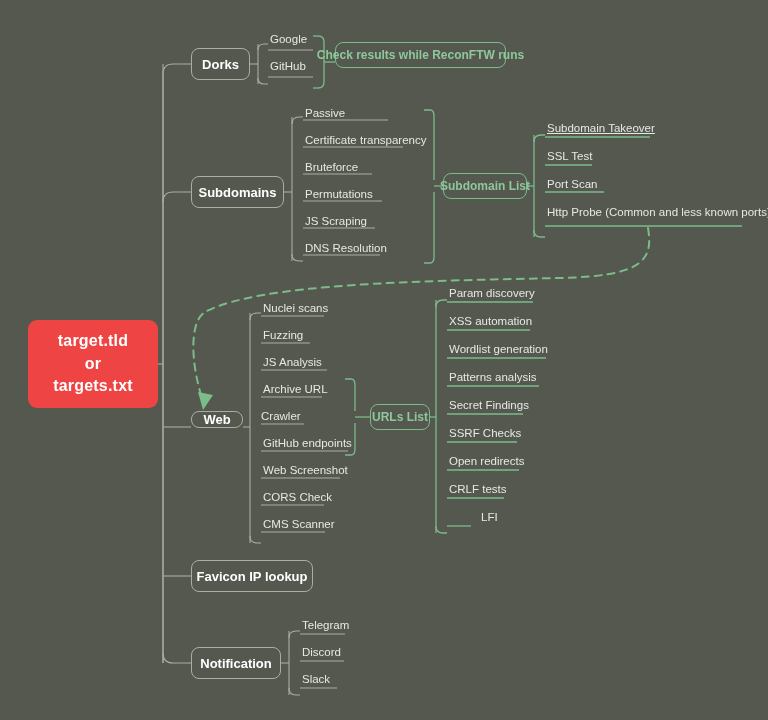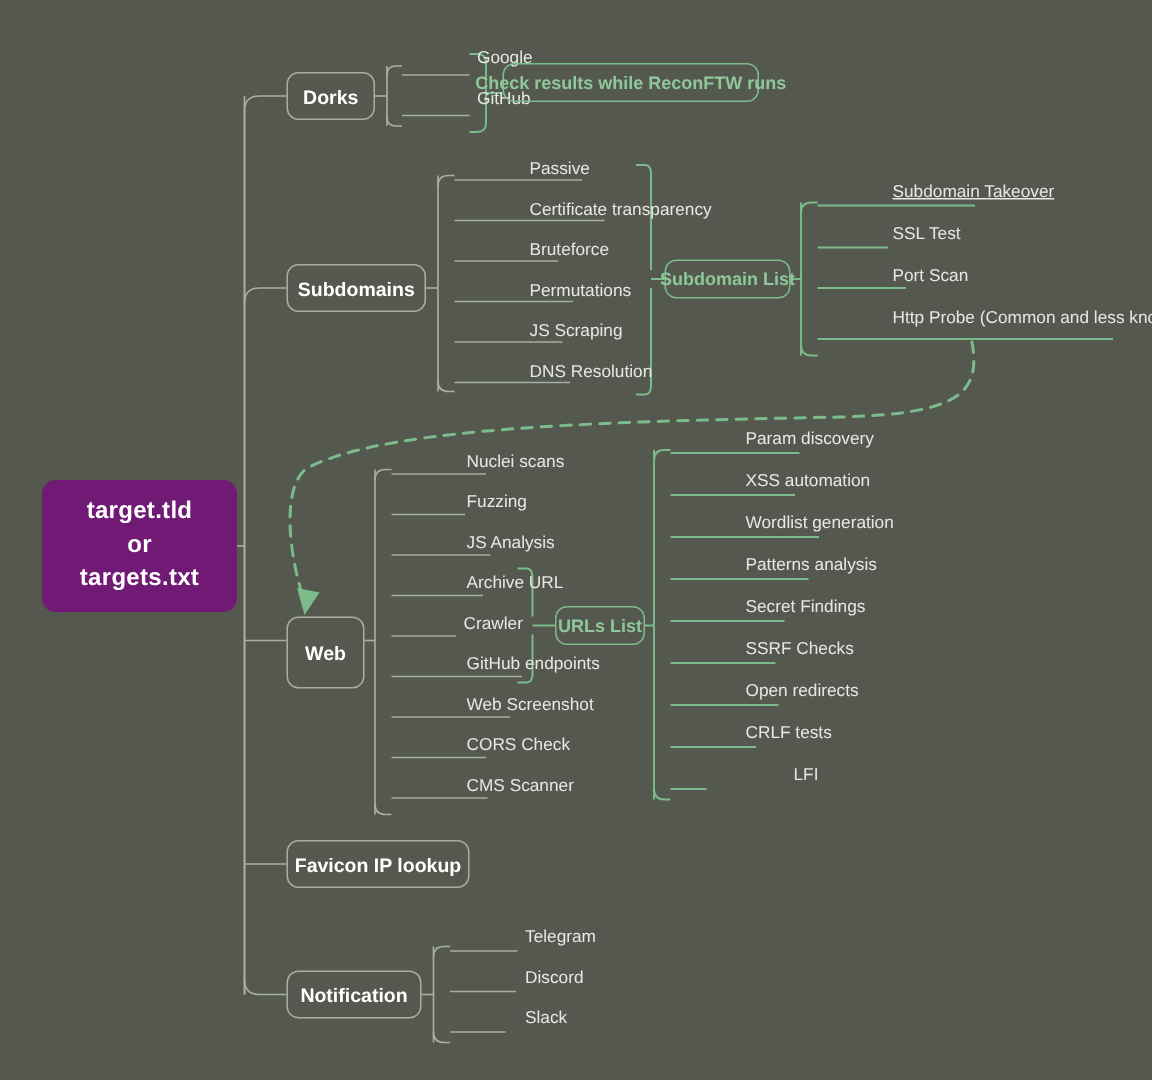--- a/index.html
+++ b/index.html
@@ -21,21 +21,21 @@
     width: 768px;
     height: 720px;
     pointer-events: none;
   }
 
   
   .root-node {
     position: absolute;
     left: 28px; top: 320px;
     width: 130px; height: 88px;
-    background: #701a75;
+    background: #ef4444;
     border-radius: 9px;
     display: flex;
     align-items: center;
     justify-content: center;
     text-align: center;
     color: #ffffff;
     font-weight: bold;
     font-size: 16px;
     line-height: 1.42;
     letter-spacing: .2px;
@@ -71,21 +71,20 @@
     font-weight: bold;
   }
 
   
   .leaf {
     position: absolute;
     color: #e6e8e4;
     font-size: 11.5px;
     white-space: nowrap;
     line-height: 1;
-    margin-left: 48px;
   }
 </style>
 </head>
 <body>
 
 <div id="canvas">
 
   <svg class="wires" viewBox="0 0 768 720">
     <g fill="none" stroke="#a9aea4" stroke-width="1.1">
 
@@ -232,21 +231,21 @@
   <div class="leaf" style="left:305px; top:243px;">DNS Resolution</div>
 
   <div class="box-node green" style="left:443px; top:173px; width:84px; height:26px;">
     <span>Subdomain List</span>
   </div>
   <div class="leaf" style="left:547px; top:123px;text-decoration:underline;">Subdomain Takeover</div>
   <div class="leaf" style="left:547px; top:151px;">SSL Test</div>
   <div class="leaf" style="left:547px; top:179px;">Port Scan</div>
   <div class="leaf" style="left:547px; top:207px;">Http Probe (Common and less known ports)</div>
 
-  <div class="box-node" style="left:191px; top:411px; width:52px; height:48px;">
+  <div class="box-node" style="left:191px; top:411px; width:52px; height:17px;">
     <span>Web</span>
   </div>
   <div class="leaf" style="left:263px; top:303px;">Nuclei scans</div>
   <div class="leaf" style="left:263px; top:330px;">Fuzzing</div>
   <div class="leaf" style="left:263px; top:357px;">JS Analysis</div>
   <div class="leaf" style="left:263px; top:384px;">Archive URL</div>
   <div class="leaf" style="left:261px; top:411px;">Crawler</div>
   <div class="leaf" style="left:263px; top:438px;">GitHub endpoints</div>
   <div class="leaf" style="left:263px; top:465px;">Web Screenshot</div>
   <div class="leaf" style="left:263px; top:492px;">CORS Check</div>

